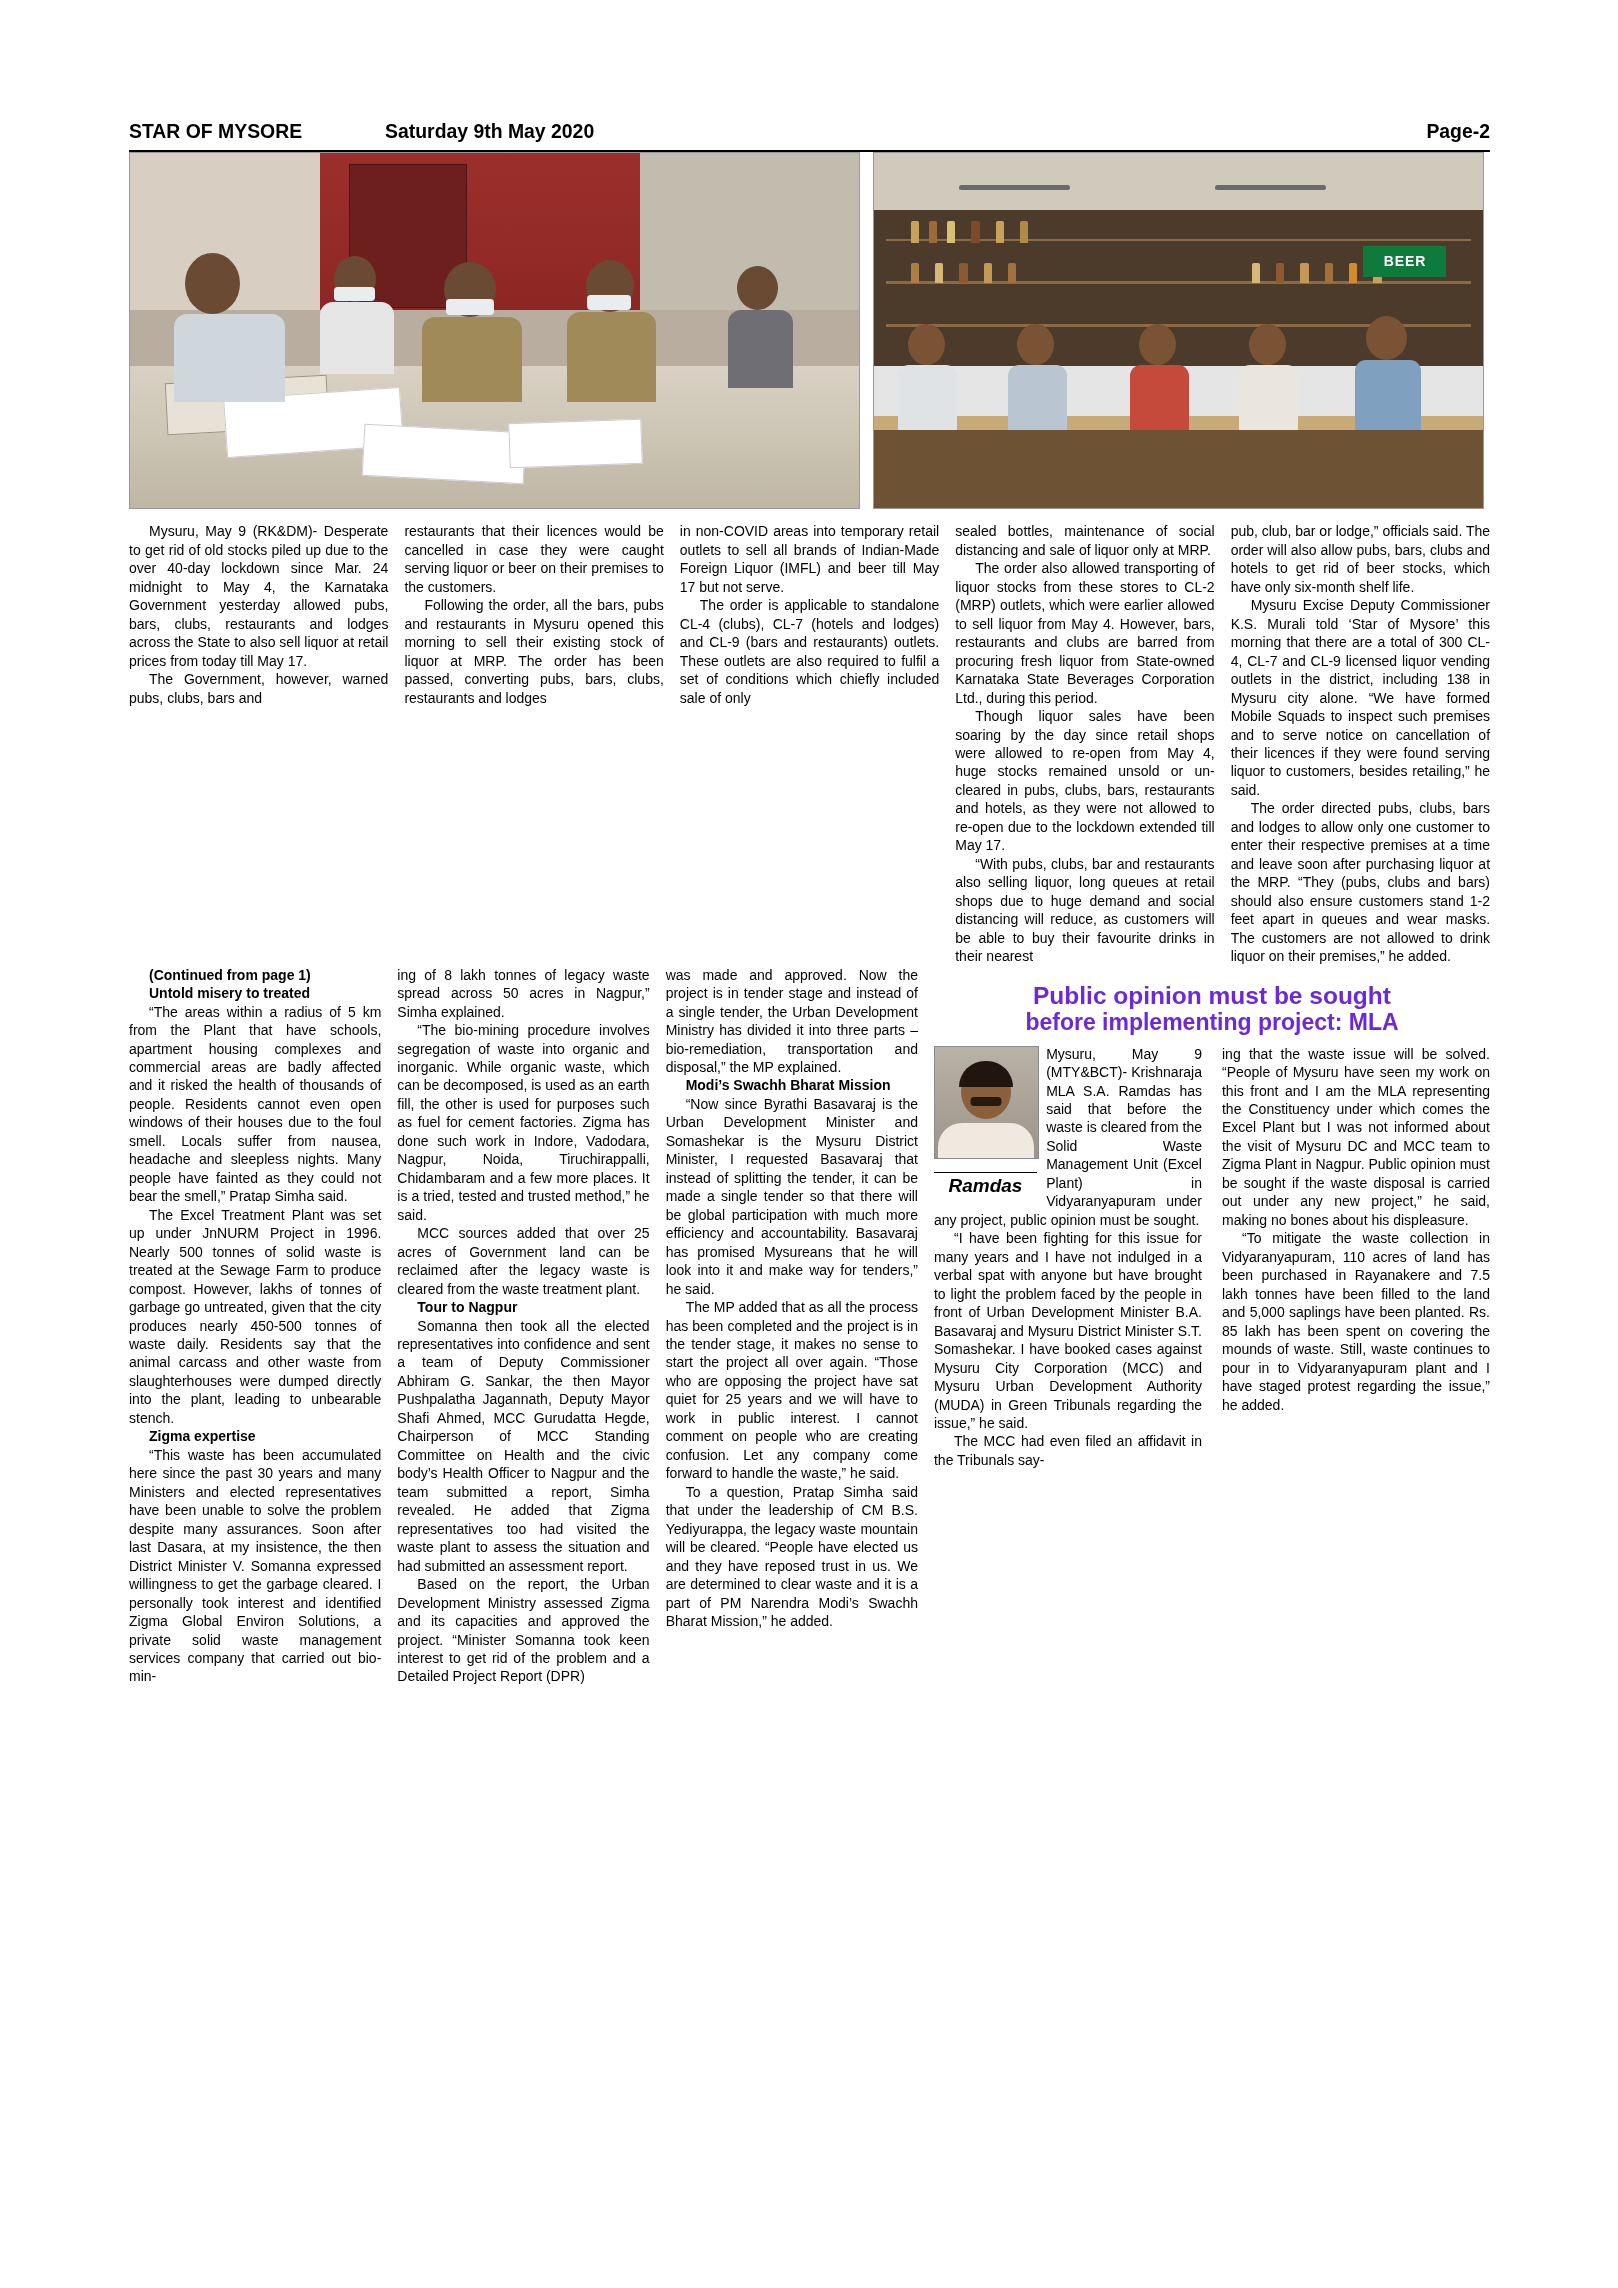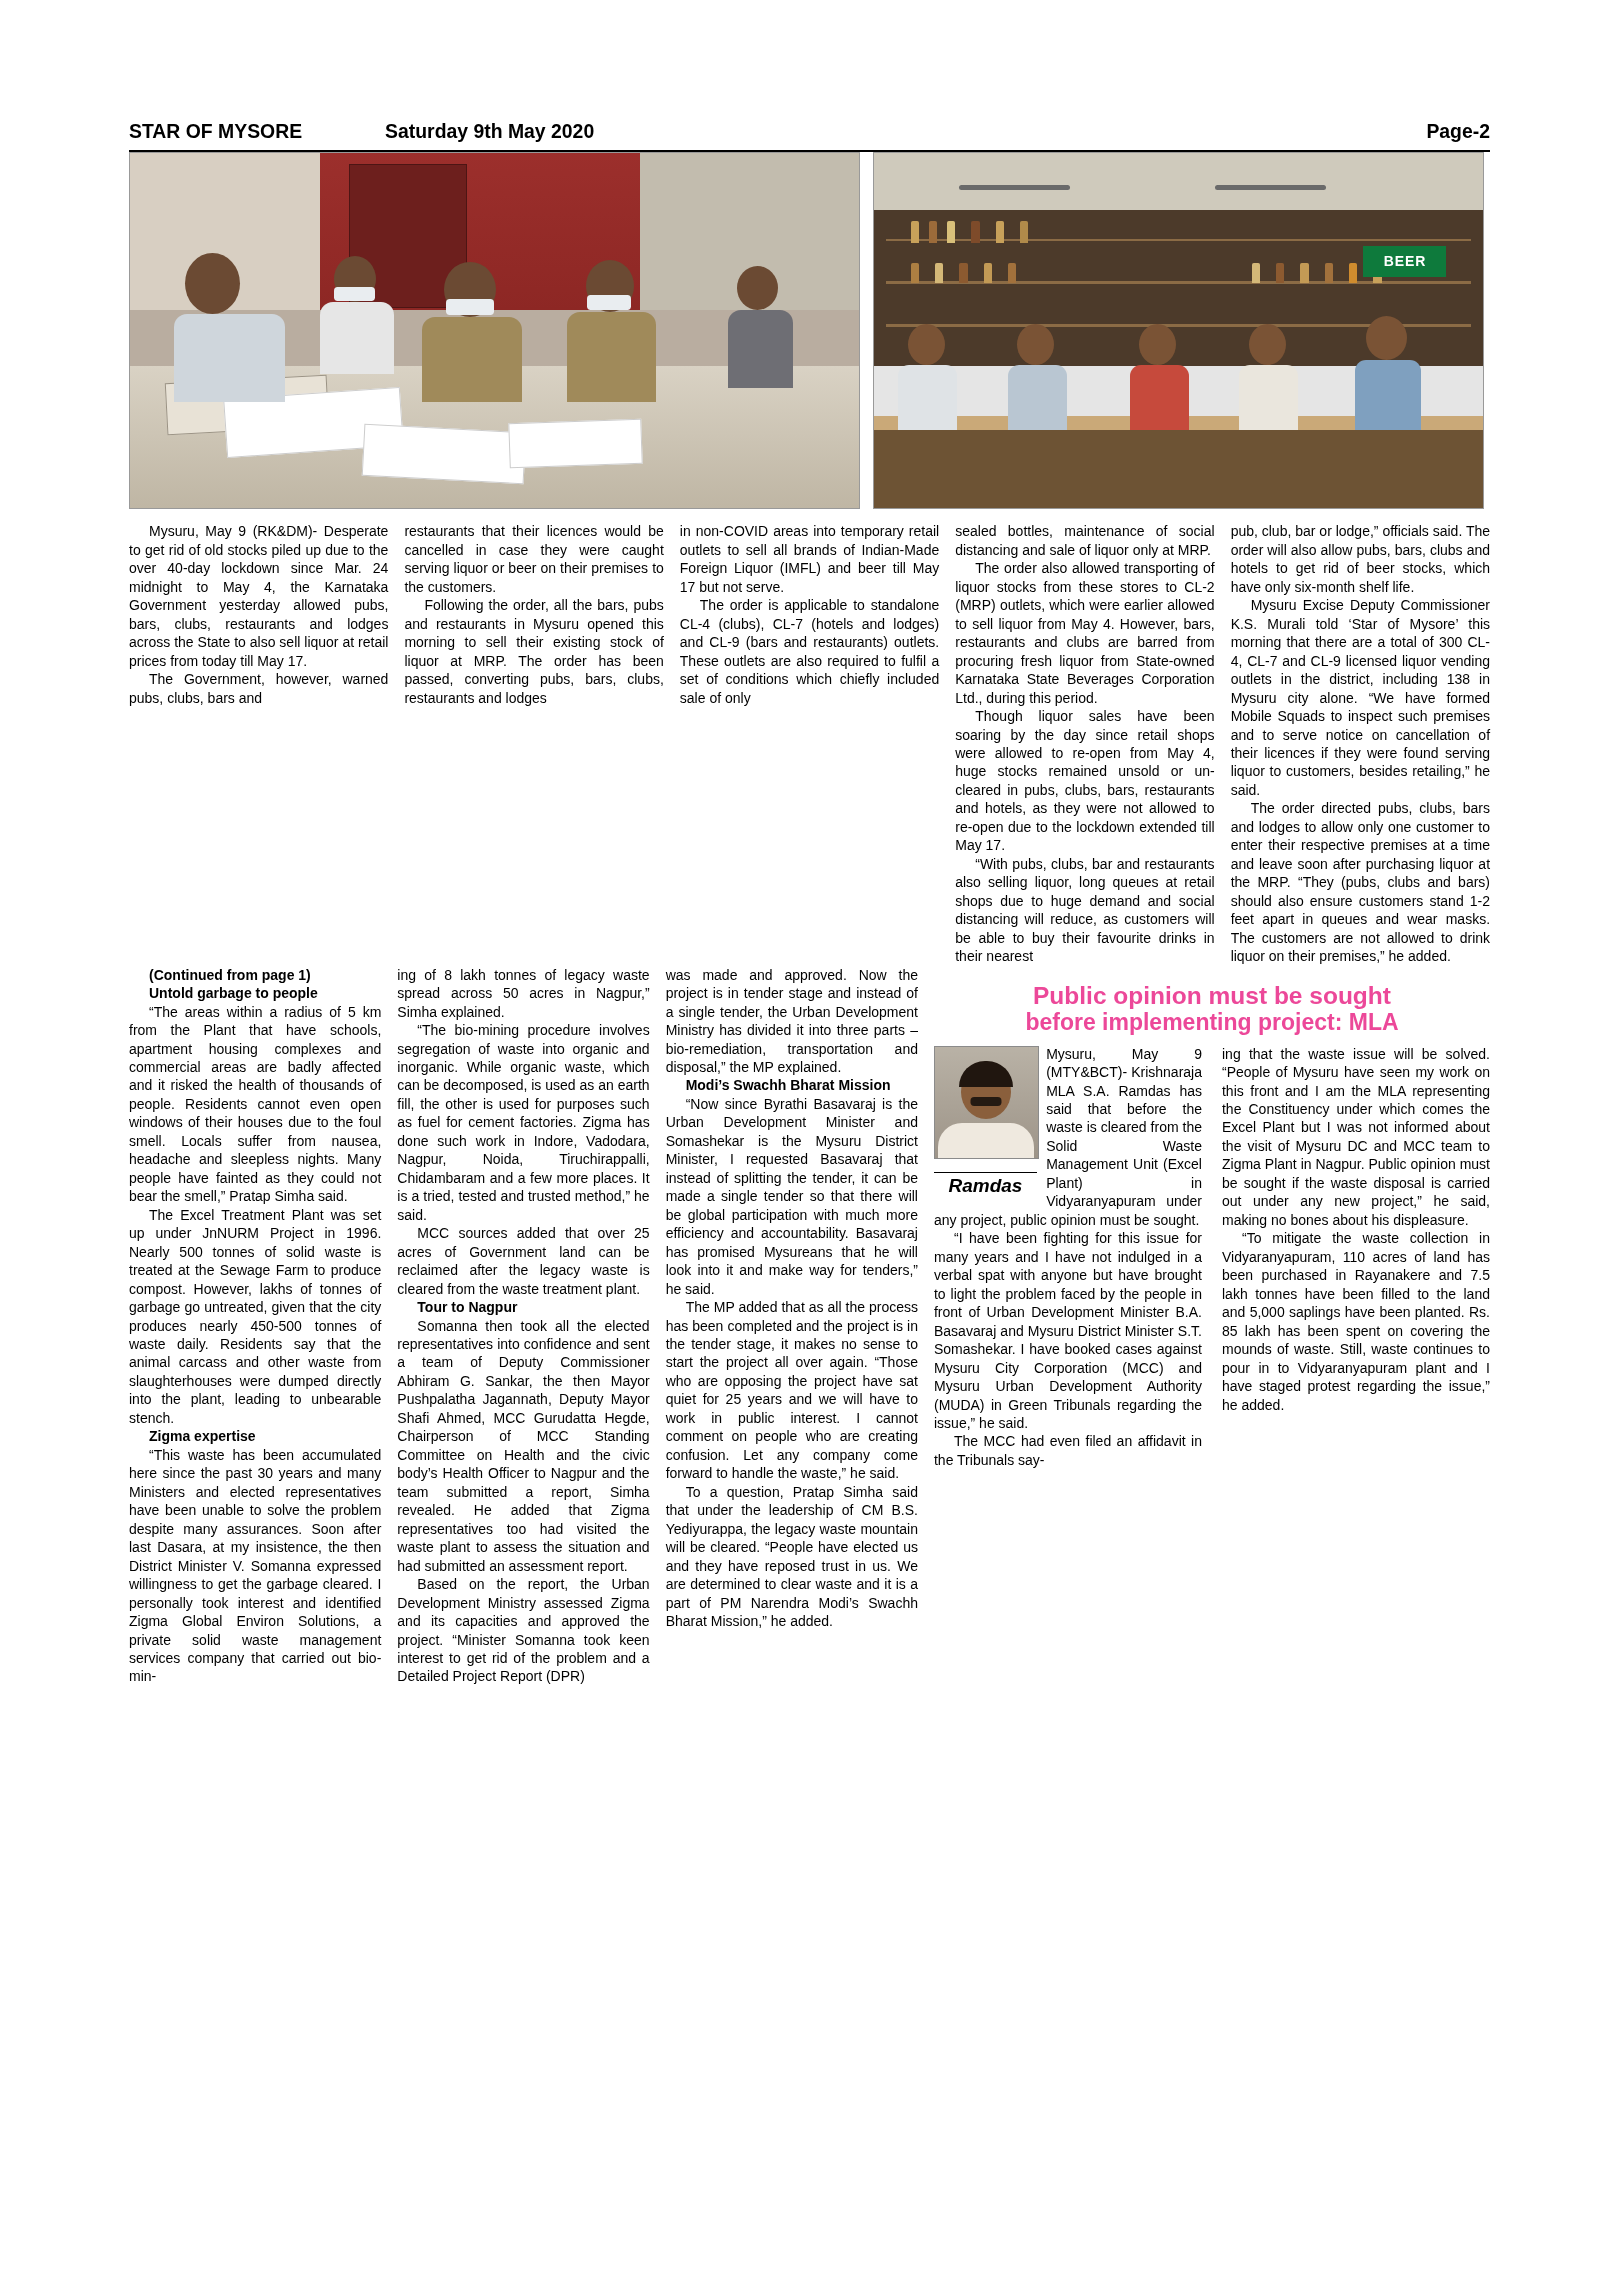--- a/index.html
+++ b/index.html
@@ -93,21 +93,21 @@
     margin:8.3px 0 3.7px 0; text-indent:0;
   }
   .contfrom { font-weight:bold; font-size:14px; text-align:center; margin:0 0 9.2px 0; text-indent:0; }
 
   
   h2.sechead {
     font-size:37px; font-weight:bold; text-align:center;
     margin:22px 0 14.8px 0; letter-spacing:-0.4px;
   }
   h3.redhead {
-    color:#ec4899; font-size:24.5px; font-weight:bold; text-align:center;
+    color:#6d28d9; font-size:24.5px; font-weight:bold; text-align:center;
     line-height:1.12; margin:16.6px 0 9.2px 0;
   }
   h3.redhead .l2 { font-size:23px; display:block; }
 
   .mugwrap { float:left; width:103px; margin:1.8px 9.2px 1.8px 0; }
   .mug {
     width:103px; height:111px; position:relative; overflow:hidden;
     background:#b9b0a2; border:0.9px solid #8b8b8b;
   }
   .mug .bg { position:absolute; inset:0; background:linear-gradient(#b9b2a6,#9d9488); }
@@ -247,21 +247,21 @@
       <p>Mysuru Excise Deputy Commissioner K.S. Murali told ‘Star of Mysore’ this morning that there are a total of 300 CL-4, CL-7 and CL-9 licensed liquor vending outlets in the district, including 138 in Mysuru city alone. “We have formed Mobile Squads to inspect such premises and to serve notice on cancellation of their licences if they were found serving liquor to customers, besides retailing,” he said.</p>
       <p>The order directed pubs, clubs, bars and lodges to allow only one customer to enter their respective premises at a time and leave soon after purchasing liquor at the MRP. “They (pubs, clubs and bars) should also ensure customers stand 1-2 feet apart in queues and wear masks. The customers are not allowed to drink liquor on their premises,” he added.</p>
     </div>
   </div>
 
 
   <div class="cols5">
 
     <div class="col">
       <p class="contfrom">(Continued from page 1)</p>
-      <p class="subhead">Untold garbage to people</p>
+      <p class="subhead">Untold misery to treated</p>
       <p>“The areas within a radius of 5 km from the Plant that have schools, apartment housing complexes and commercial areas are badly affected and it risked the health of thousands of people. Residents cannot even open windows of their houses due to the foul smell. Locals suffer from nausea, headache and sleepless nights. Many people have fainted as they could not bear the smell,” Pratap Simha said.</p>
       <p>The Excel Treatment Plant was set up under JnNURM Project in 1996. Nearly 500 tonnes of solid waste is treated at the Sewage Farm to produce compost. However, lakhs of tonnes of garbage go untreated, given that the city produces nearly 450-500 tonnes of waste daily. Residents say that the animal carcass and other waste from slaughterhouses were dumped directly into the plant, leading to unbearable stench.</p>
       <p class="subhead">Zigma expertise</p>
       <p>“This waste has been accumulated here since the past 30 years and many Ministers and elected representatives have been unable to solve the problem despite many assurances. Soon after last Dasara, at my insistence, the then District Minister V. Somanna expressed willingness to get the garbage cleared. I personally took interest and identified Zigma Global Environ Solutions, a private solid waste management services company that carried out bio-min-</p>
     </div>
 
     <div class="col">
       <p class="noind">ing of 8 lakh tonnes of legacy waste spread across 50 acres in Nagpur,” Simha explained.</p>
       <p>“The bio-mining procedure involves segregation of waste into organic and inorganic. While organic waste, which can be decomposed, is used as an earth fill, the other is used for purposes such as fuel for cement factories. Zigma has done such work in Indore, Vadodara, Nagpur, Noida, Tiruchirappalli, Chidambaram and a few more places. It is a tried, tested and trusted method,” he said.</p>
       <p>MCC sources added that over 25 acres of Government land can be reclaimed after the legacy waste is cleared from the waste treatment plant.</p>

